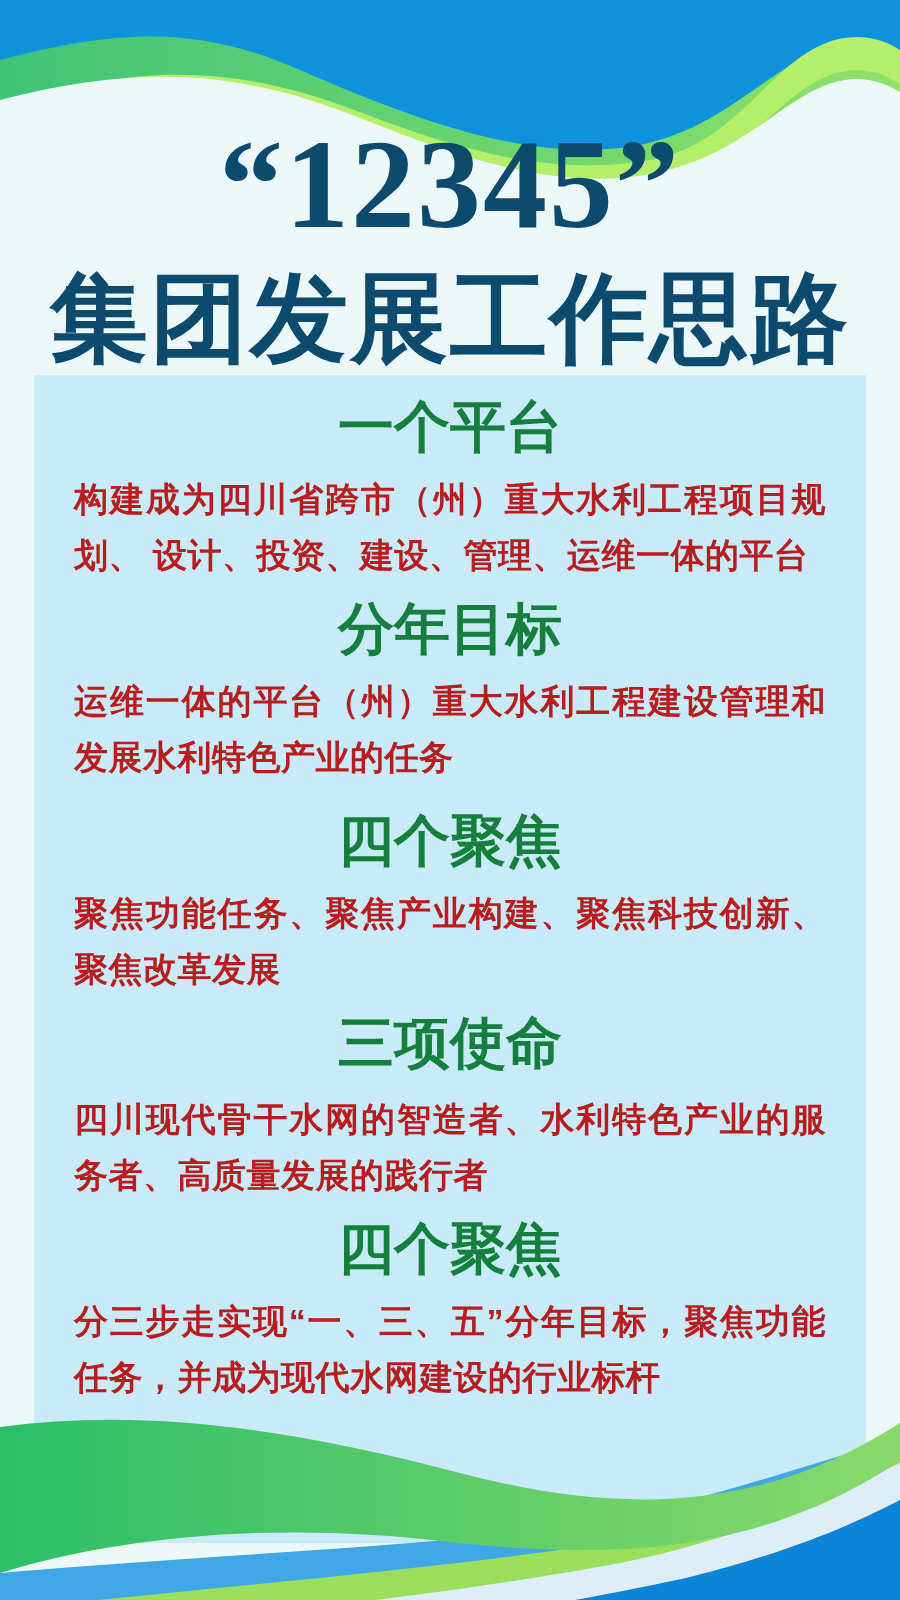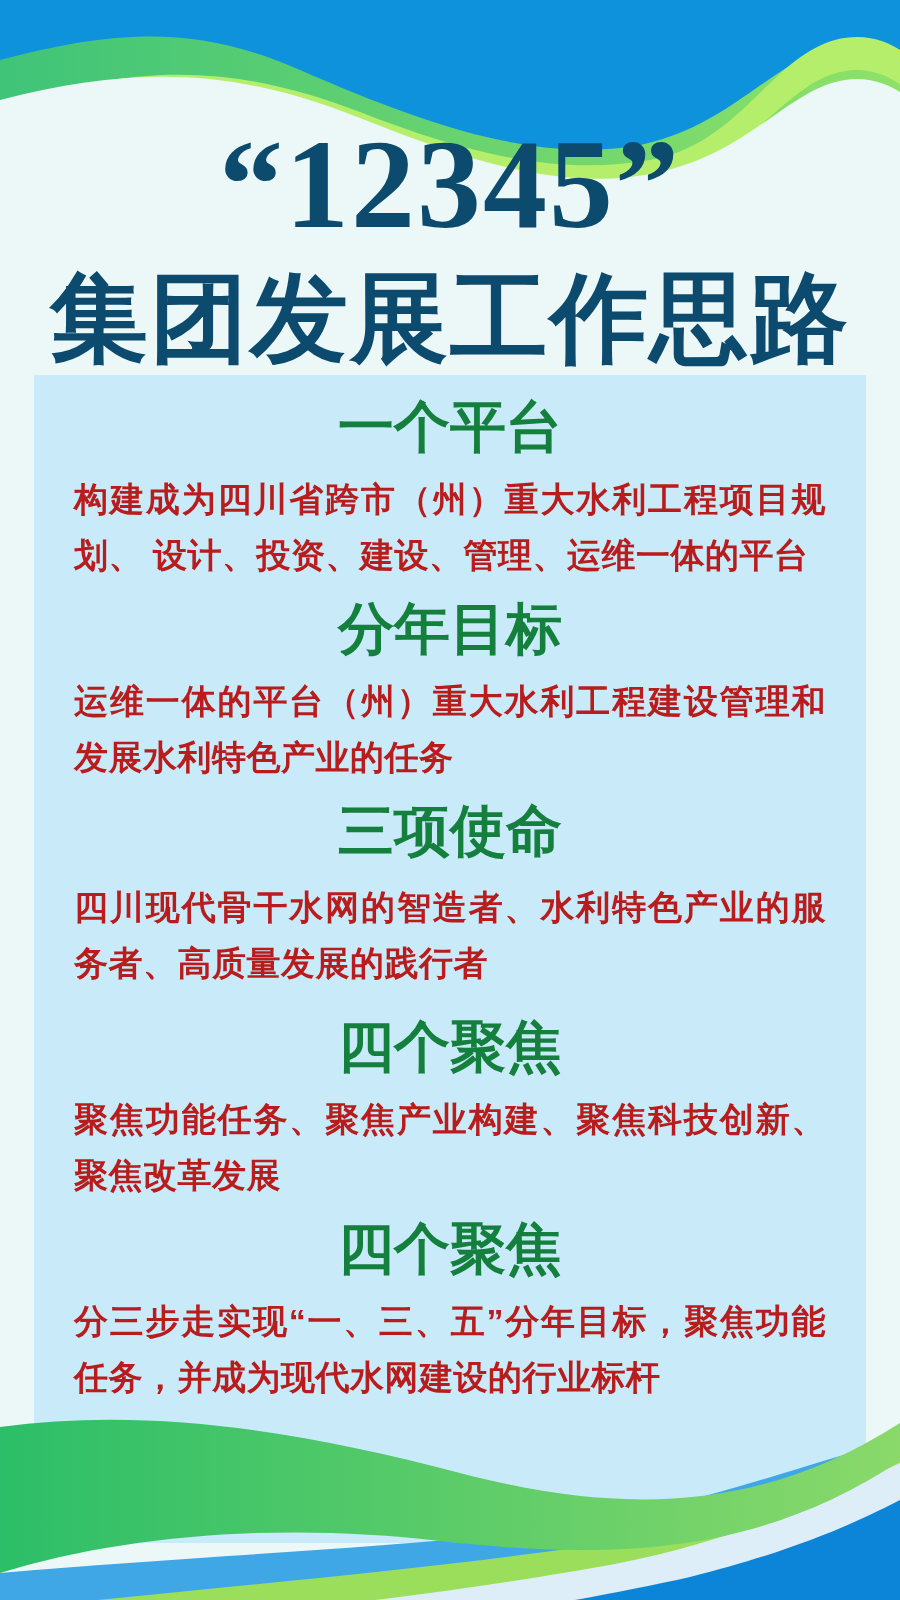--- a/index.html
+++ b/index.html
@@ -61,28 +61,28 @@
     <div class="section sec-0">
       <div class="section-heading first">一个平台</div>
       <p class="section-body">构建成为四川省跨市（州）重大水利工程项目规划、 设计、投资、建设、管理、运维一体的平台</p>
     </div>
 
     <div class="section sec-1">
       <div class="section-heading">分年目标</div>
       <p class="section-body">运维一体的平台（州）重大水利工程建设管理和发展水利特色产业的任务</p>
     </div>
 
+    <div class="section sec-4">
+      <div class="section-heading">四个聚焦</div>
+      <p class="section-body">聚焦功能任务、聚焦产业构建、聚焦科技创新、 聚焦改革发展</p>
+    </div>
+
     <div class="section sec-3">
       <div class="section-heading">三项使命</div>
       <p class="section-body">四川现代骨干水网的智造者、水利特色产业的服务者、高质量发展的践行者</p>
-    </div>
-
-    <div class="section sec-4">
-      <div class="section-heading">四个聚焦</div>
-      <p class="section-body">聚焦功能任务、聚焦产业构建、聚焦科技创新、 聚焦改革发展</p>
     </div>
 
     <div class="section sec-5">
       <div class="section-heading">四个聚焦</div>
       <p class="section-body">分三步走实现“一、三、五”分年目标，聚焦功能任务，并成为现代水网建设的行业标杆</p>
     </div>
 
   </div>
 </div>
 

